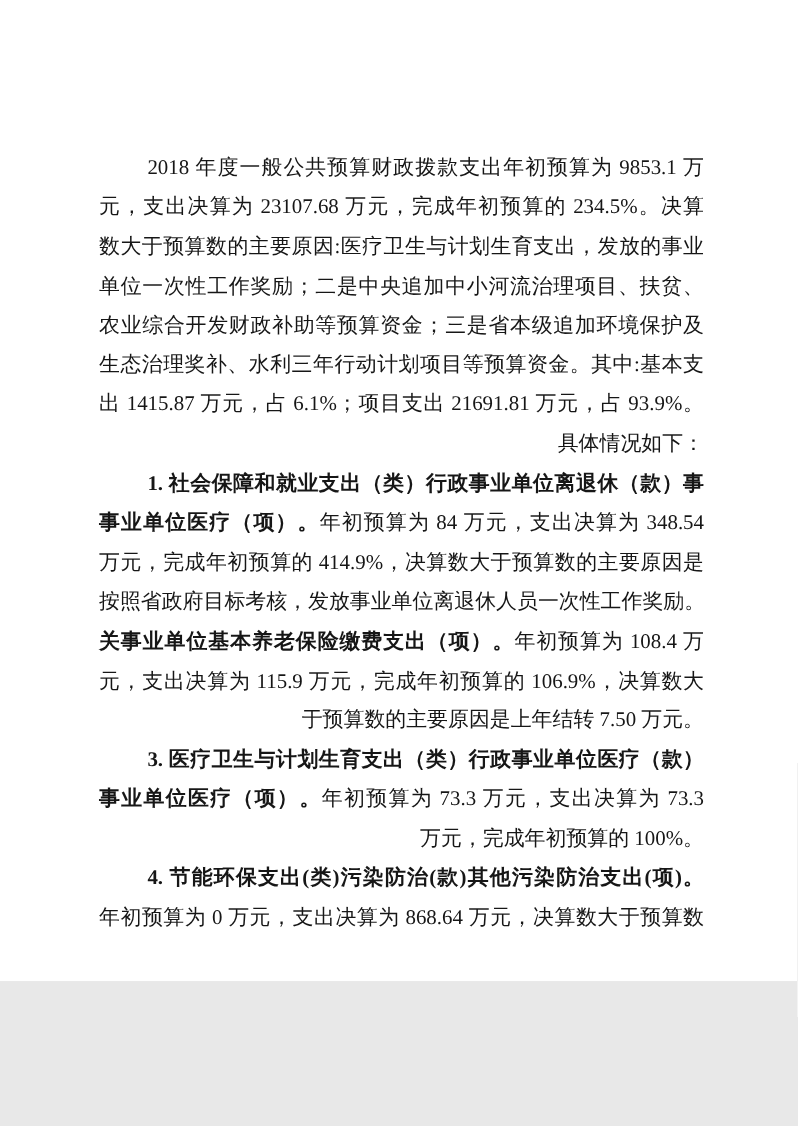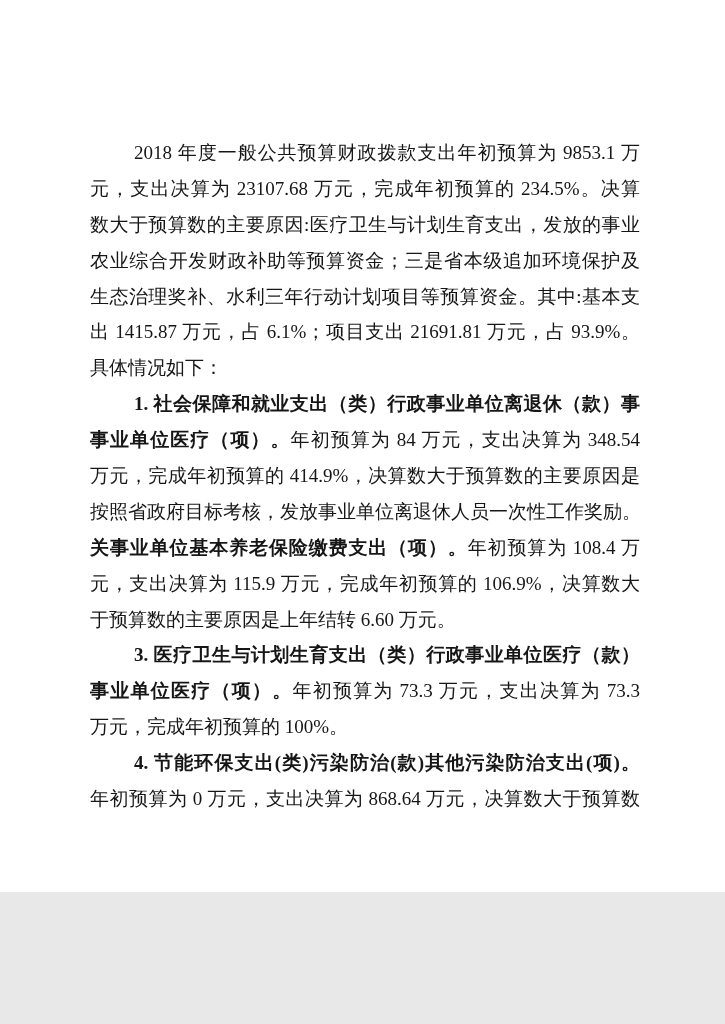--- a/index.html
+++ b/index.html
@@ -16,21 +16,21 @@
   .doc-body {
     position: absolute;
     left: 90px;
     top: 135px;
     width: 550px;
     font-size: 19px;
     line-height: 35.9px;
   }
   .line {
     white-space: nowrap;
-    text-align: left;
+    text-align: right;
     height: 35.9px;
   }
   .line.just {
     text-align: justify;
     text-align-last: justify;
   }
   .line.indent {
     padding-left: 44px;
   }
   .run { font-weight: 400; }
@@ -47,31 +47,32 @@
   }
 </style>
 </head>
 <body>
 
 <div class="page">
   <div class="doc-body">
       <div class="line indent just"><span class="run">2018 年度一般公共预算财政拨款支出年初预算为 9853.1 万</span></div>
       <div class="line just"><span class="run">元，支出决算为 23107.68 万元，完成年初预算的 234.5%。决算</span></div>
       <div class="line just"><span class="run">数大于预算数的主要原因:医疗卫生与计划生育支出，发放的事业</span></div>
+      <div class="line just"><span class="run">单位一次性工作奖励；二是中央追加中小河流治理项目、扶贫、</span></div>
       <div class="line just"><span class="run">农业综合开发财政补助等预算资金；三是省本级追加环境保护及</span></div>
       <div class="line just"><span class="run">生态治理奖补、水利三年行动计划项目等预算资金。其中:基本支</span></div>
       <div class="line just"><span class="run">出 1415.87 万元，占 6.1%；项目支出 21691.81 万元，占 93.9%。</span></div>
       <div class="line"><span class="run">具体情况如下：</span></div>
       <div class="line indent just"><span class="run bold">1. 社会保障和就业支出（类）行政事业单位离退休（款）事</span></div>
       <div class="line just"><span class="run bold">事业单位医疗（项）。</span><span class="run">年初预算为 84 万元，支出决算为 348.54</span></div>
       <div class="line just"><span class="run">万元，完成年初预算的 414.9%，决算数大于预算数的主要原因是</span></div>
       <div class="line just"><span class="run">按照省政府目标考核，发放事业单位离退休人员一次性工作奖励。</span></div>
       <div class="line just"><span class="run bold">关事业单位基本养老保险缴费支出（项）。</span><span class="run">年初预算为 108.4 万</span></div>
       <div class="line just"><span class="run">元，支出决算为 115.9 万元，完成年初预算的 106.9%，决算数大</span></div>
-      <div class="line"><span class="run">于预算数的主要原因是上年结转 6.60 万元。</span></div>
+      <div class="line"><span class="run">于预算数的主要原因是上年结转 7.50 万元。</span></div>
       <div class="line indent just"><span class="run bold">3. 医疗卫生与计划生育支出（类）行政事业单位医疗（款）</span></div>
       <div class="line just"><span class="run bold">事业单位医疗（项）。</span><span class="run">年初预算为 73.3 万元，支出决算为 73.3</span></div>
       <div class="line"><span class="run">万元，完成年初预算的 100%。</span></div>
       <div class="line indent just"><span class="run bold">4. 节能环保支出(类)污染防治(款)其他污染防治支出(项)。</span></div>
       <div class="line just"><span class="run">年初预算为 0 万元，支出决算为 868.64 万元，决算数大于预算数</span></div>
     </div>
   <div class="page-footer">-15-</div>
 </div>
 
 </body></html>

